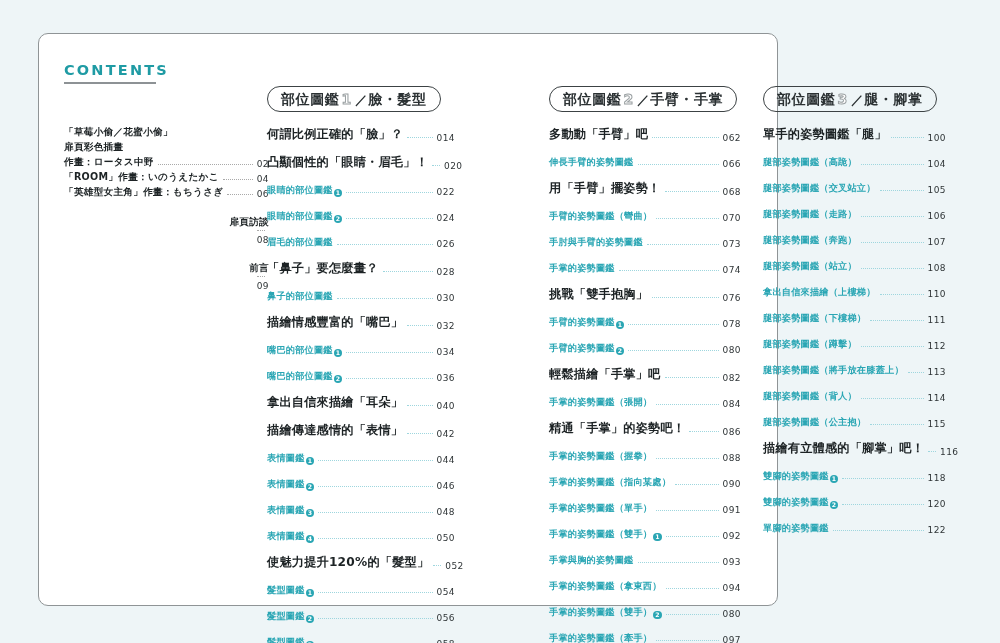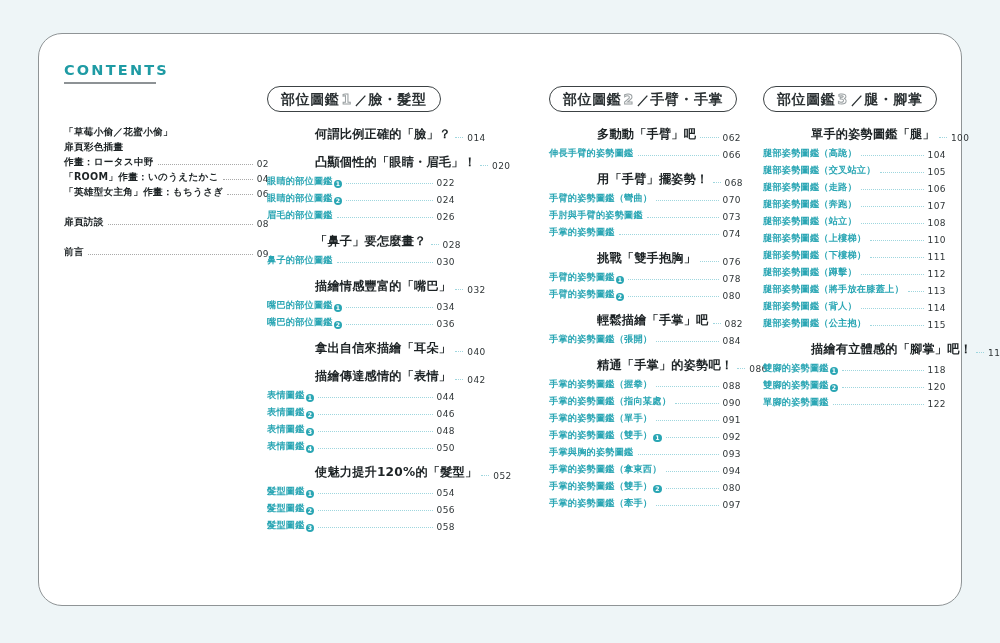--- a/index.html
+++ b/index.html
@@ -10,25 +10,25 @@
     width: 1000px;
     height: 643px;
     background: #eef5f7;
     font-family: "DejaVu Sans", "Liberation Sans", sans-serif;
     overflow: hidden;
   }
   #page {
     position: absolute;
     left: 38px;
     top: 33px;
-    width: 924px;
+    width: 740px;
     height: 573px;
     background: #ffffff;
     border: 1px solid #8f9496;
-    border-radius: 24px;
+    border-radius: 10px;
     box-sizing: border-box;
   }
 
   
   .contents-head {
     position: absolute;
     left: 25px;
     top: 28px;
     width: 105px;
   }
@@ -106,50 +106,50 @@
   }
   .row .pg {
     flex: 0 0 auto;
     color: #2f3537;
     font-size: 9px;
     letter-spacing: 0.4px;
     font-family: "DejaVu Sans", "Liberation Sans", sans-serif;
   }
 
   
-  .row.main { margin-top: 11px; margin-left: 48px; }
+  .row.main { margin-top: 11px; }
   .row.main .lbl {
     font-size: 12.2px;
     font-weight: bold;
     color: #1d2325;
     letter-spacing: 0.2px;
   }
   .row.main .dots { border-bottom-color: #9ed6de; margin-bottom: 5px; }
 
   
-  .row.sub { margin-top: 4px; }
+  .row.sub { margin-top: 13px; }
   .row.sub .lbl {
     font-size: 9.2px;
     font-weight: bold;
     color: #2aa6b4;
     letter-spacing: 0.2px;
   }
   .row.sub .dots { border-bottom-color: #9ed6de; }
 
   
   .row.front { margin-top: 2px; }
   .row.front .lbl {
     font-size: 9.6px;
     font-weight: bold;
     color: #1d2325;
     letter-spacing: 0.3px;
   }
   .row.front .dots { border-bottom-color: #a9a9a9; }
   .row.front.noline .dots { border-bottom: none; }
-  .row.front.gap { margin-top: 17px; }
+  .row.front.gap { margin-top: 17px; flex-direction: column; }
 
   .circ {
     display: inline-block;
     width: 8.5px; height: 8.5px;
     border-radius: 50%;
     background: #2aa6b4;
     color: #ffffff;
     font-size: 6.2px;
     line-height: 8.5px;
     text-align: center;
@@ -450,21 +450,21 @@
           <span class="lbl">腿部姿勢圖鑑（奔跑）</span>
           <span class="dots"></span>
           <span class="pg">107</span>
         </div>
         <div class="row sub">
           <span class="lbl">腿部姿勢圖鑑（站立）</span>
           <span class="dots"></span>
           <span class="pg">108</span>
         </div>
         <div class="row sub">
-          <span class="lbl">腿部姿勢圖鑑（上樓梯）</span>
+          <span class="lbl">拿出自信來描繪（上樓梯）</span>
           <span class="dots"></span>
           <span class="pg">110</span>
         </div>
         <div class="row sub">
           <span class="lbl">腿部姿勢圖鑑（下樓梯）</span>
           <span class="dots"></span>
           <span class="pg">111</span>
         </div>
         <div class="row sub">
           <span class="lbl">腿部姿勢圖鑑（蹲擊）</span>

